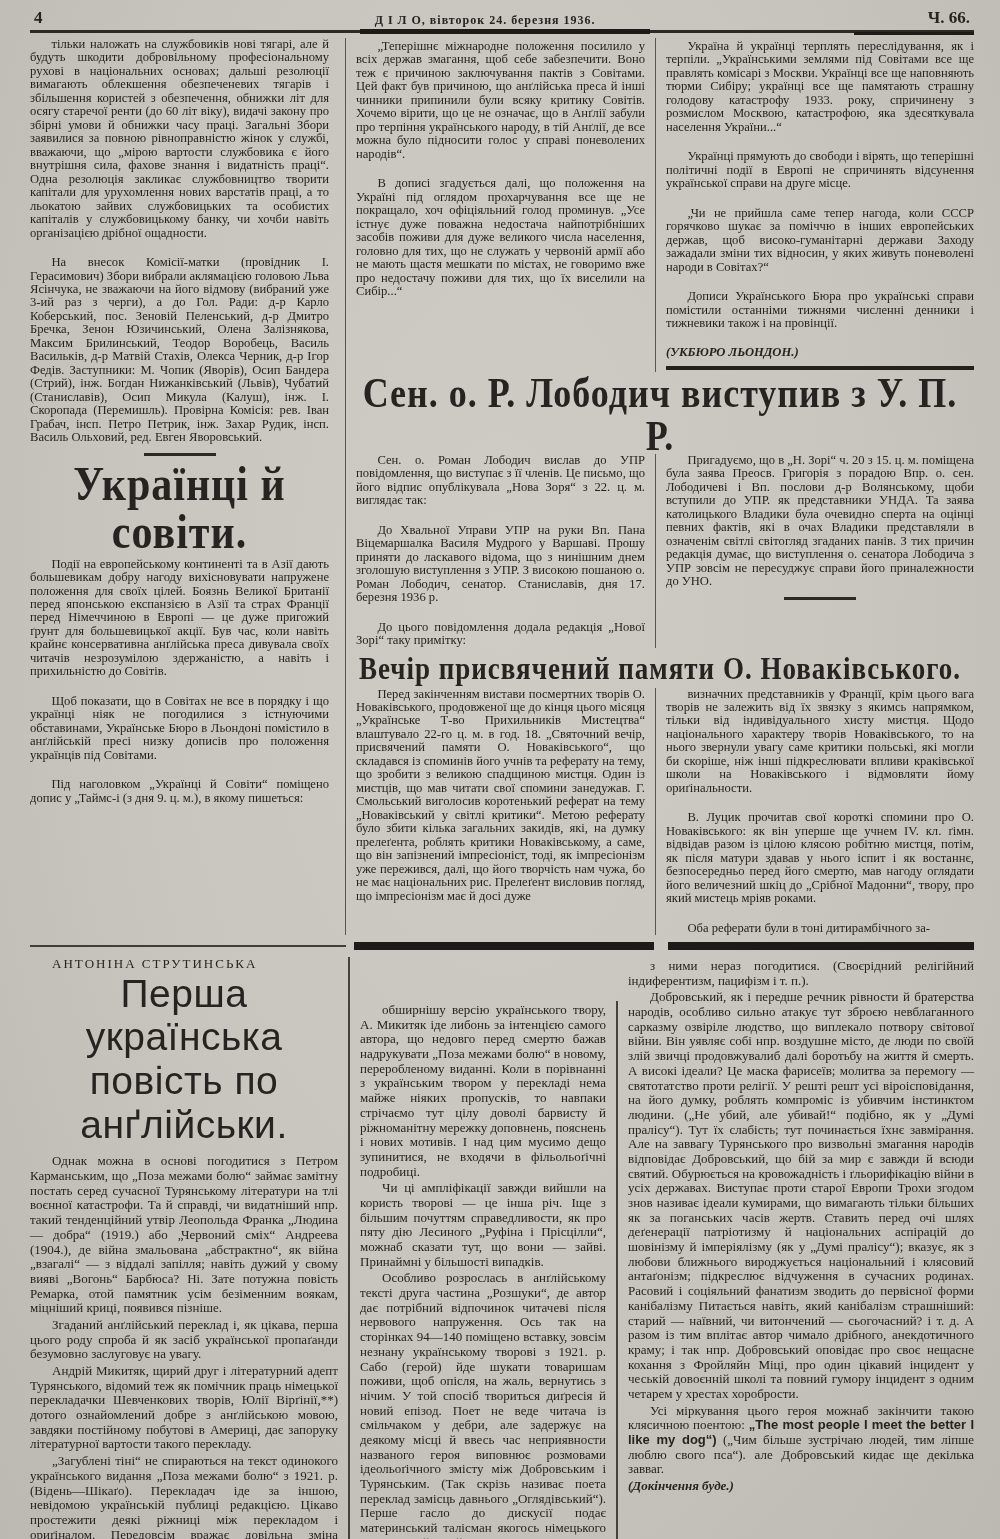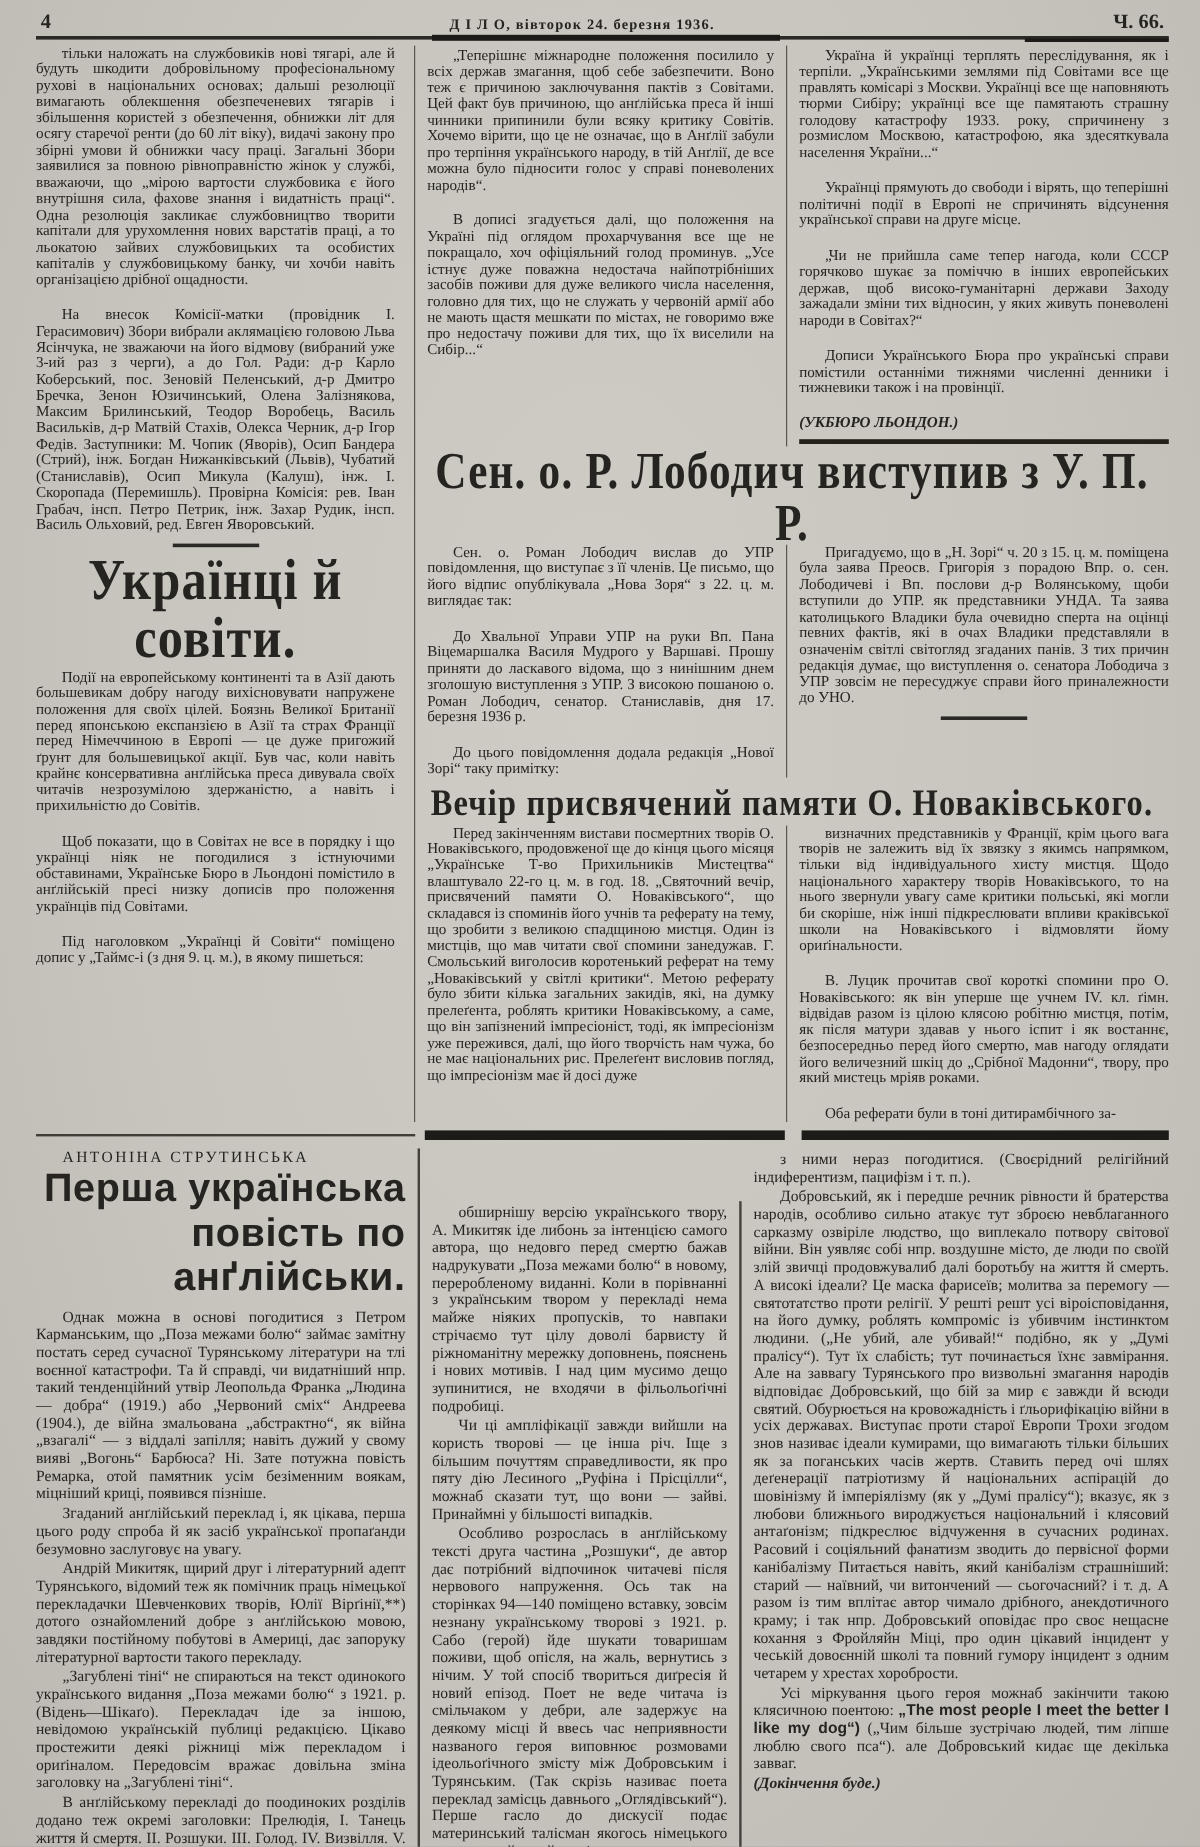--- a/index.html
+++ b/index.html
@@ -45,21 +45,21 @@
   .section-break .s2 { width:300px; height:8px; background:#1d1b17; margin-right:14px; }
   .section-break .s3 { flex:1; height:8px; background:#1d1b17; }
   
   .bottom { display:flex; margin-top:4px; }
   .b-col1 { width:320px; padding-right:10px; border-right:2px solid #45423c; }
   .b-col2 { width:268px; padding:2px 10px 0; border-right:2px solid #45423c;margin-top:44px; }
   .b-col3 { flex:1; padding:2px 0 0 10px; }
   .bb p { margin:0; text-indent:1.7em; text-align:justify; font-size:13px; line-height:1.13; }
   .bb p + p { margin-top:2px; }
   .byline { font-family:Liberation Serif, serif; font-size:15px; letter-spacing:2px; margin:2px 0 6px; text-indent:0; }
-  .feuilleton-headline { font-family:"Liberation Sans", sans-serif; font-weight:bold; font-size:33px; line-height:1.12; text-align:right; letter-spacing:0.5px; margin:0 0 8px; }
+  .feuilleton-headline { font-family:"Liberation Sans", sans-serif; font-weight:normal; font-size:39px; line-height:1.12; text-align:center; letter-spacing:0.5px; margin:0 0 8px; }
   .footnote-rule { width:110px; border-top:2px dashed #3c3933; margin:10px 0 5px 16px; }
   .footnote { font-size:12.2px; text-indent:1.5em; text-align:justify; margin:0; }
   .eng-quote { font-family:"Liberation Sans", sans-serif; font-weight:bold; }
   .closing { text-align:right; font-style:italic; font-weight:bold; font-size:14px; margin-top:6px; padding-right:30px; text-indent:0 !important; }
 </style>
 </head>
 <body>
 
 <div class="page">
 

